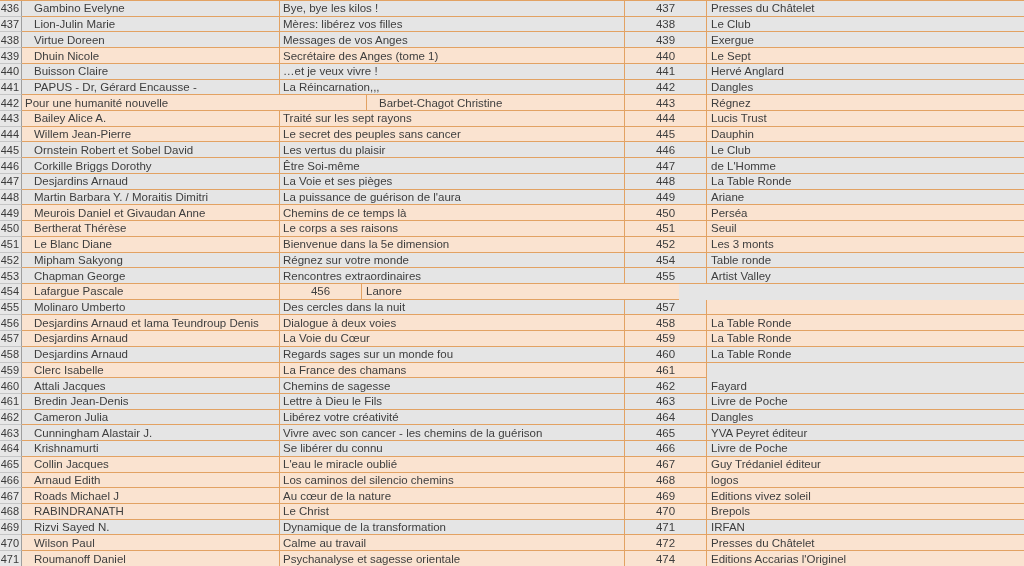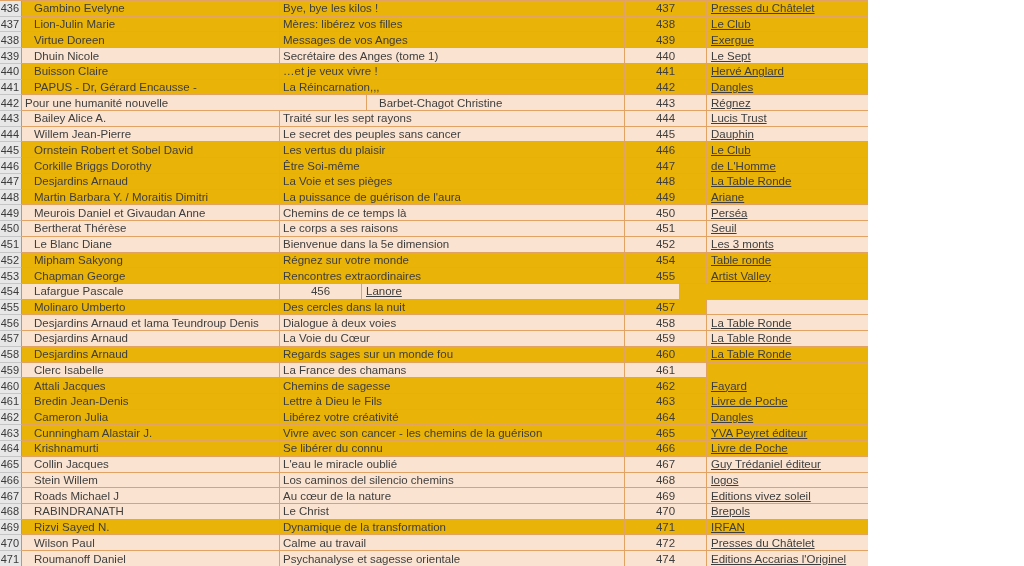--- a/index.html
+++ b/index.html
@@ -6,34 +6,34 @@
     --ob:#E2A263;        
     --peach:#FAE3D0;     
     --hdr-bg:#E7E7E7;    
     --hdr-line:#C6C6C6;  
     --hdr-edge:#9E9E9E;  
     --txt:#3E3E3E;
   }
   *{box-sizing:border-box;margin:0;padding:0;}
   html,body{width:1024px;height:566px;overflow:hidden;background:#fff;}
   body{font-family:"Liberation Sans","DejaVu Sans",sans-serif;font-size:11.5px;color:var(--txt);}
-  #sheet{width:868px;height:566px;overflow:hidden;border-top:1px solid var(--ob);background:#eab308;}
+  #sheet{width:1024px;height:566px;overflow:hidden;border-top:1px solid var(--ob);background:#e5e5e5;}
   .row{display:flex;height:15.722px;width:1024px;}
   .cell{display:flex;align-items:center;overflow:hidden;white-space:nowrap;height:100%;}
   .c-rowhdr{
     width:22px;background:var(--hdr-bg);
     border-right:1px solid var(--hdr-edge);
     border-bottom:1px solid var(--hdr-line);
     justify-content:flex-end;padding-right:2px;
     font-size:11px;color:#3A3A3A;
   }
   .c-author{width:258px;padding-left:12px;border-right:1px solid var(--ob);border-bottom:1px solid var(--ob);}
   .c-title{width:345px;padding-left:3px;border-right:1px solid var(--ob);border-bottom:1px solid var(--ob);}
   .c-num{width:82px;justify-content:center;border-right:1px solid var(--ob);border-bottom:1px solid var(--ob);}
-  .c-pub{width:317px;padding-left:4px;border-bottom:1px solid var(--ob);text-decoration:underline;}
+  .c-pub{width:317px;padding-left:4px;border-bottom:1px solid var(--ob);}
   .shaded .c-author,.shaded .c-title,.shaded .c-num,.shaded .c-pub{background:var(--peach);}
   .cell-shaded{background:var(--peach) !important;}
 </style>
 </head>
 <body>
 
 <div id="sheet">
     <div class="row">
     <div class="cell c-rowhdr">436</div>
     <div class="cell c-author">Gambino Evelyne</div>
@@ -237,21 +237,21 @@
   </div>
     <div class="row shaded">
     <div class="cell c-rowhdr">465</div>
     <div class="cell c-author">Collin Jacques</div>
     <div class="cell c-title">L'eau le miracle oublié</div>
     <div class="cell c-num">467</div>
     <div class="cell c-pub cell-shaded">Guy Trédaniel éditeur</div>
   </div>
     <div class="row shaded">
     <div class="cell c-rowhdr">466</div>
-    <div class="cell c-author">Stein Willem</div>
+    <div class="cell c-author">Arnaud Edith</div>
     <div class="cell c-title">Los caminos del silencio chemins</div>
     <div class="cell c-num">468</div>
     <div class="cell c-pub cell-shaded">logos</div>
   </div>
     <div class="row shaded">
     <div class="cell c-rowhdr">467</div>
     <div class="cell c-author">Roads Michael J</div>
     <div class="cell c-title">Au cœur de la nature</div>
     <div class="cell c-num">469</div>
     <div class="cell c-pub cell-shaded">Editions vivez soleil</div>

